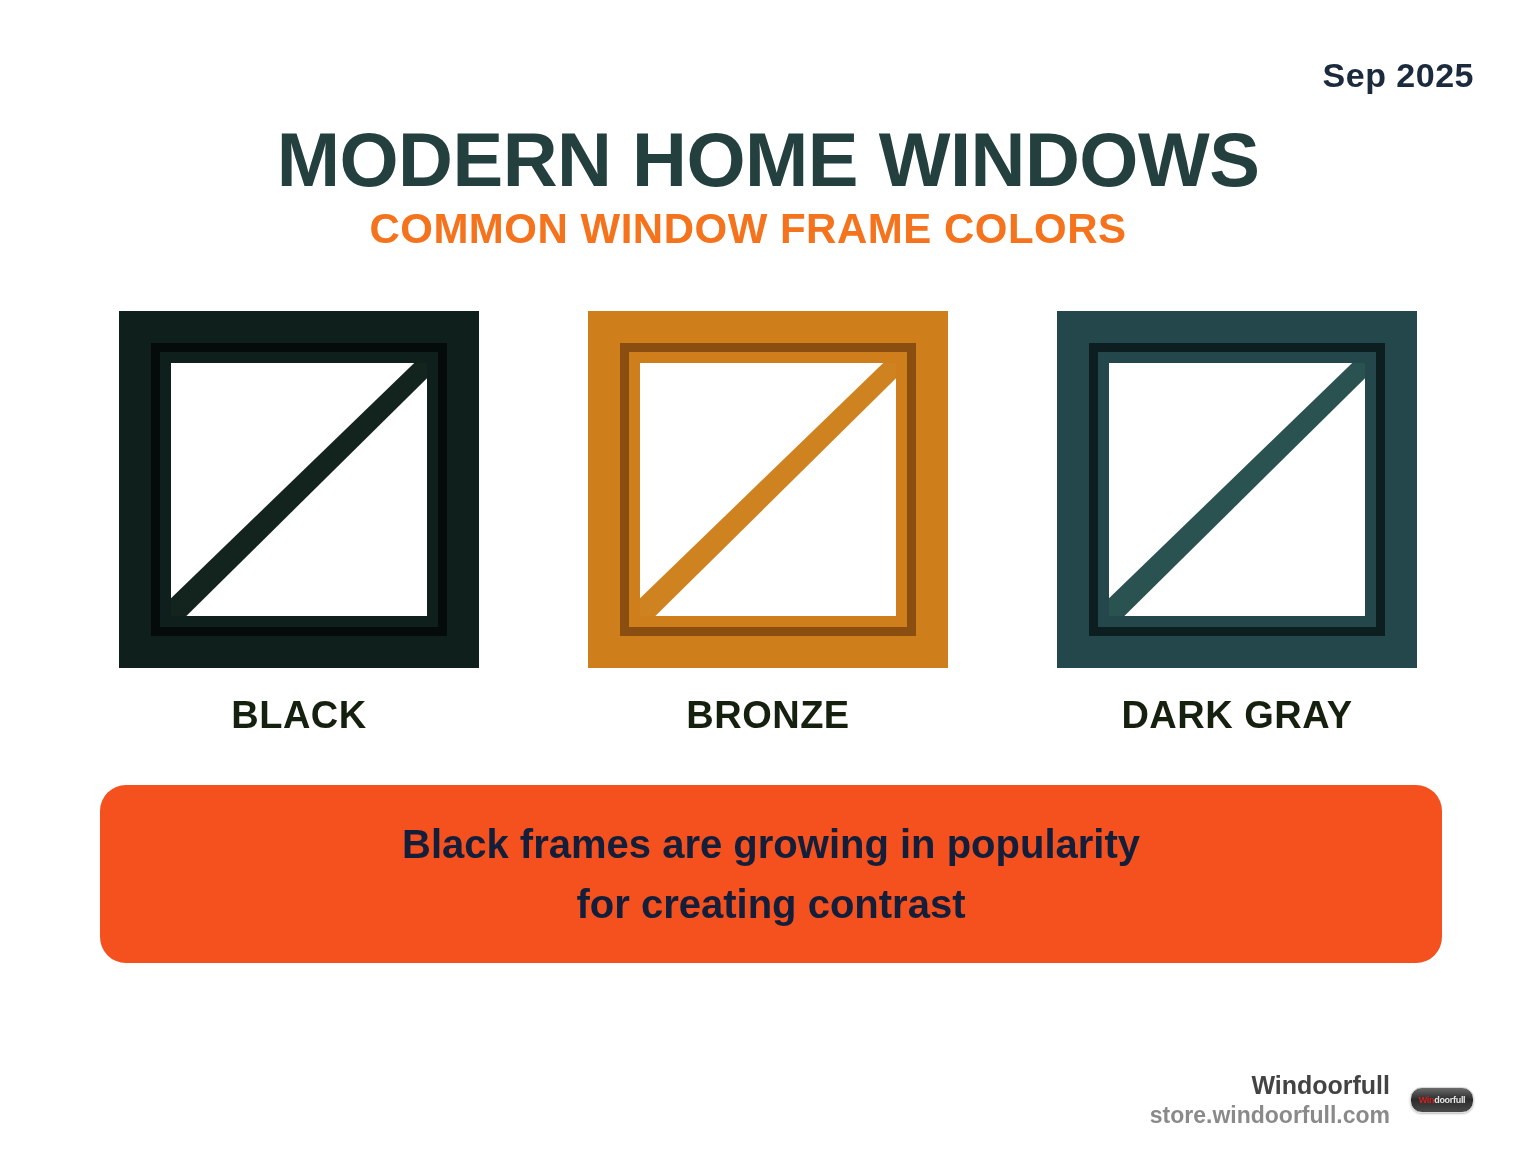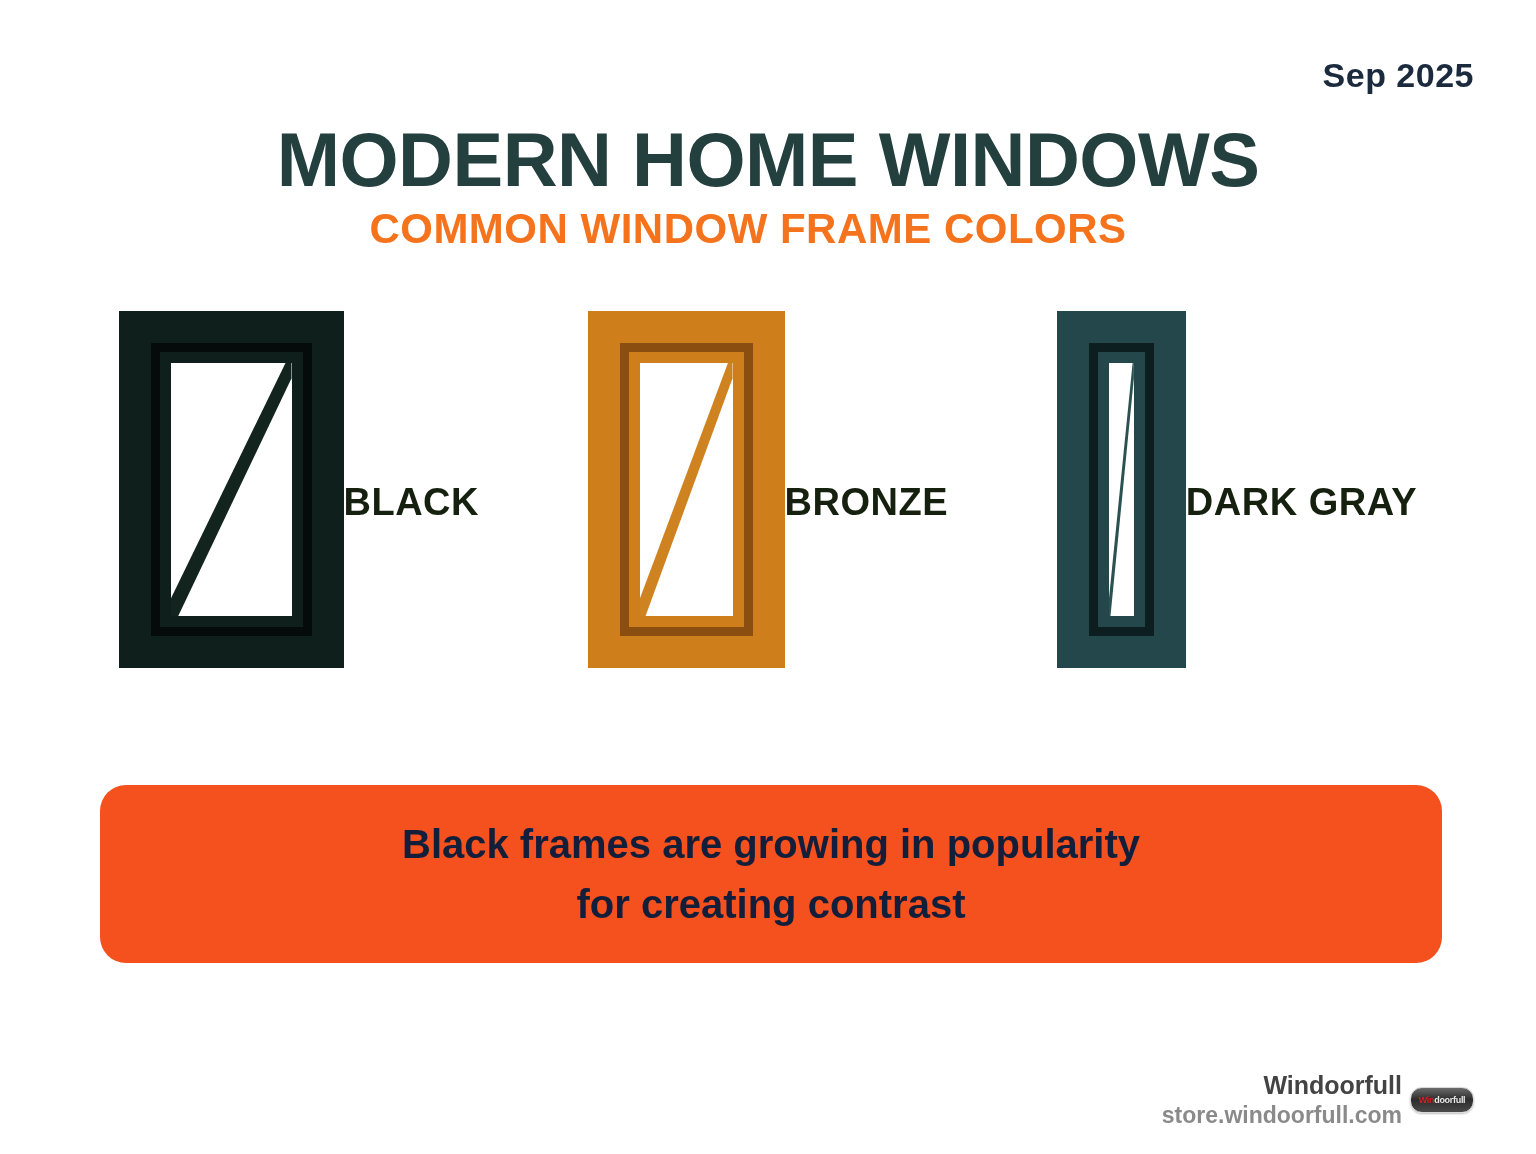--- a/index.html
+++ b/index.html
@@ -63,21 +63,21 @@
     width: 1536px;
     height: 440px;
     display: flex;
     justify-content: center;
     align-items: flex-start;
     gap: 109px;
   }
   .frame-card {
     width: 360px;
     display: flex;
-    flex-direction: row;
+    flex-direction: column;
     align-items: center;
   }
   .window-frame {
     width: 360px;
     height: 357px;
     box-sizing: border-box;
     padding: 32px;
     position: relative;
   }
   .frame-groove {
@@ -138,21 +138,21 @@
     padding: 0 40px;
   }
 
   
   .footer {
     position: absolute;
     right: 62px;
     bottom: 24px;
     display: flex;
     align-items: center;
-    gap: 8px;
+    gap: 20px;
   }
   .footer-text {
     text-align: right;
   }
   .brand-name {
     font-size: 25px;
     font-weight: 700;
     color: #434343;
     line-height: 30px;
   }

